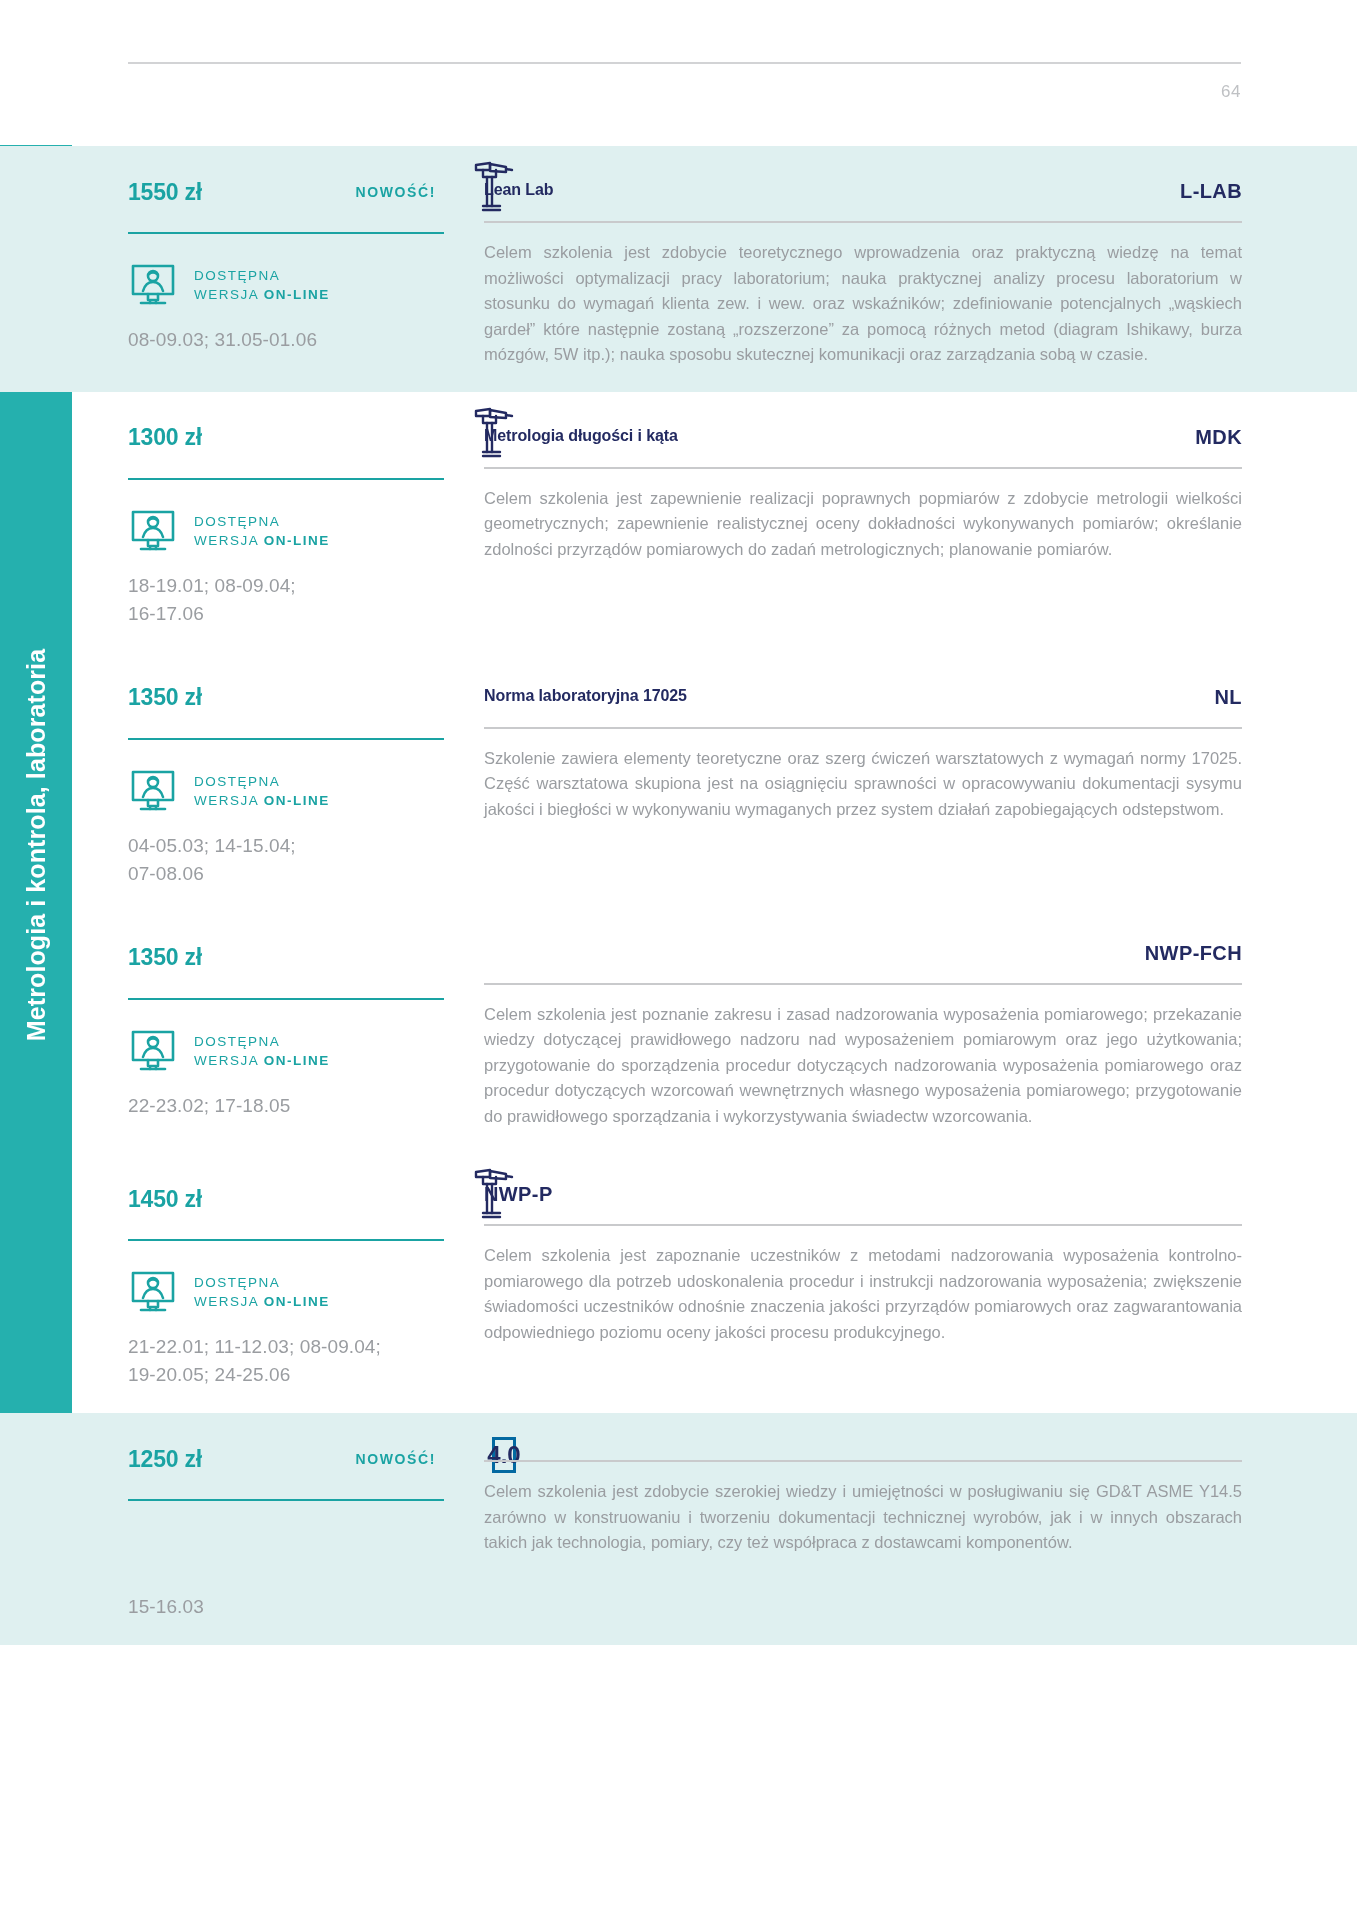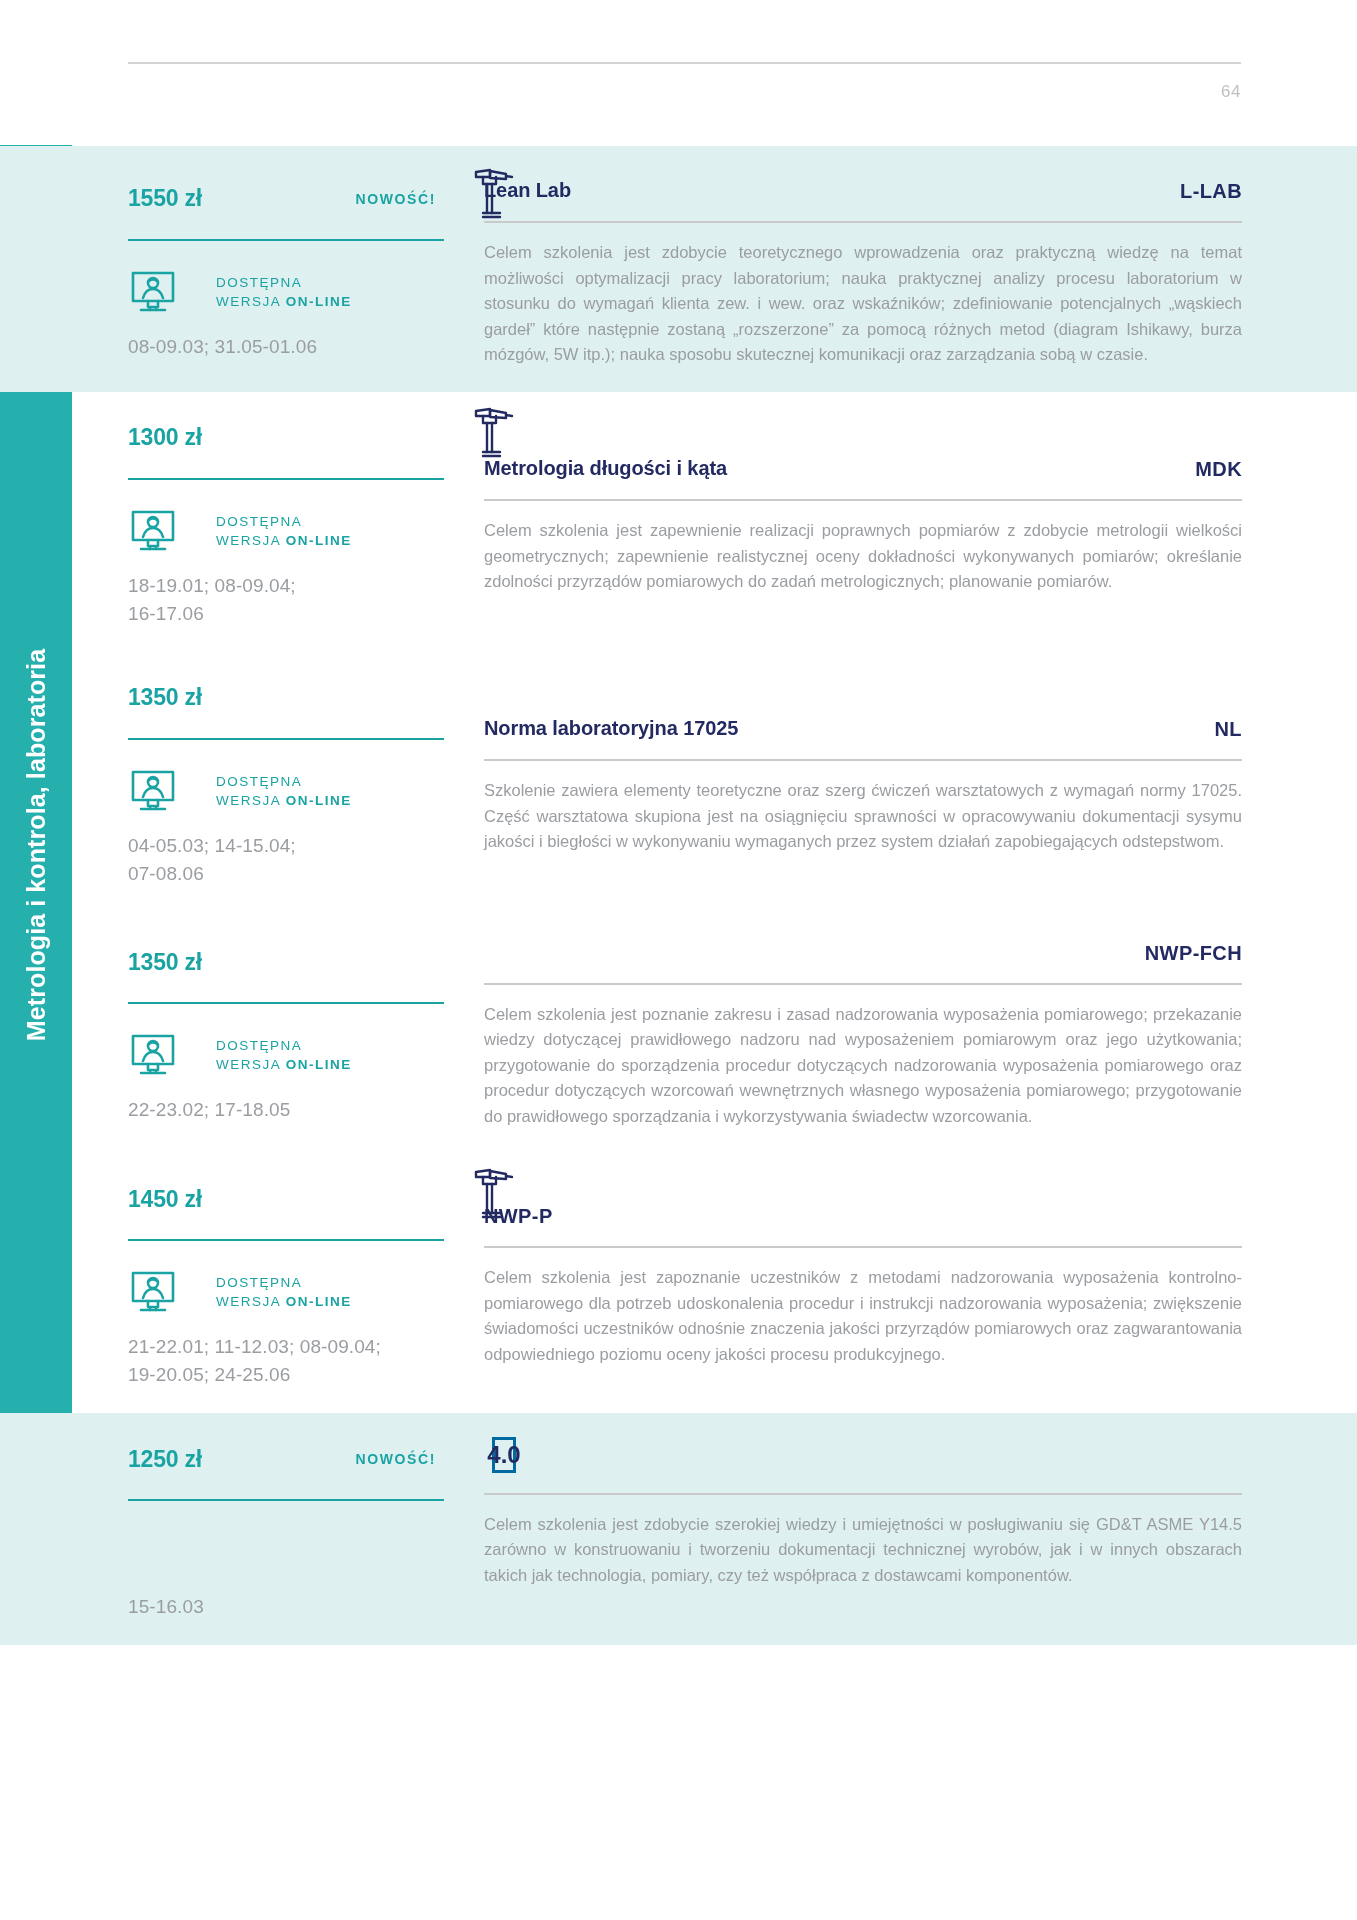--- a/index.html
+++ b/index.html
@@ -57,21 +57,20 @@
     position:absolute;
     left:0; top:146px;
     width:1357px;
   }
   .course-row{
     position:relative;
     display:flex;
     box-sizing:border-box;
     padding-left:88px;
     padding-right:115px;
-    align-items:center;
   }
   .course-row.tinted{ background:#dff0f0; }
 
   .col-left{
     width:396px;
     flex:0 0 396px;
     box-sizing:border-box;
     padding:30px 40px 24px 40px;
     position:relative;
   }
@@ -127,21 +126,20 @@
     margin-top:24px;
     width:100%;
   }
 
   
   .online{
     display:flex;
     align-items:center;
     margin-top:28px;
     height:46px;
-    gap:22px;
   }
   .online-icon{width:52px;height:44px;flex:0 0 52px;}
   .online-text{
     margin-left:14px;
     color:#1aa3a3;
     font-size:13.5px;
     line-height:19px;
     letter-spacing:1.5px;
     font-weight:normal;
   }
@@ -156,21 +154,21 @@
   }
 
   
   .title-line{
     display:flex;
     align-items:flex-end;
     gap:18px;
   }
   .course-title{
     color:#232a61;
-    font-size:20px;
+    font-size:16px;
     font-weight:bold;
     line-height:28px;
     letter-spacing:-.1px;
     flex:1 1 auto;
   }
   .course-code{
     color:#232a61;
     font-size:20px;
     font-weight:bold;
     letter-spacing:.4px;

